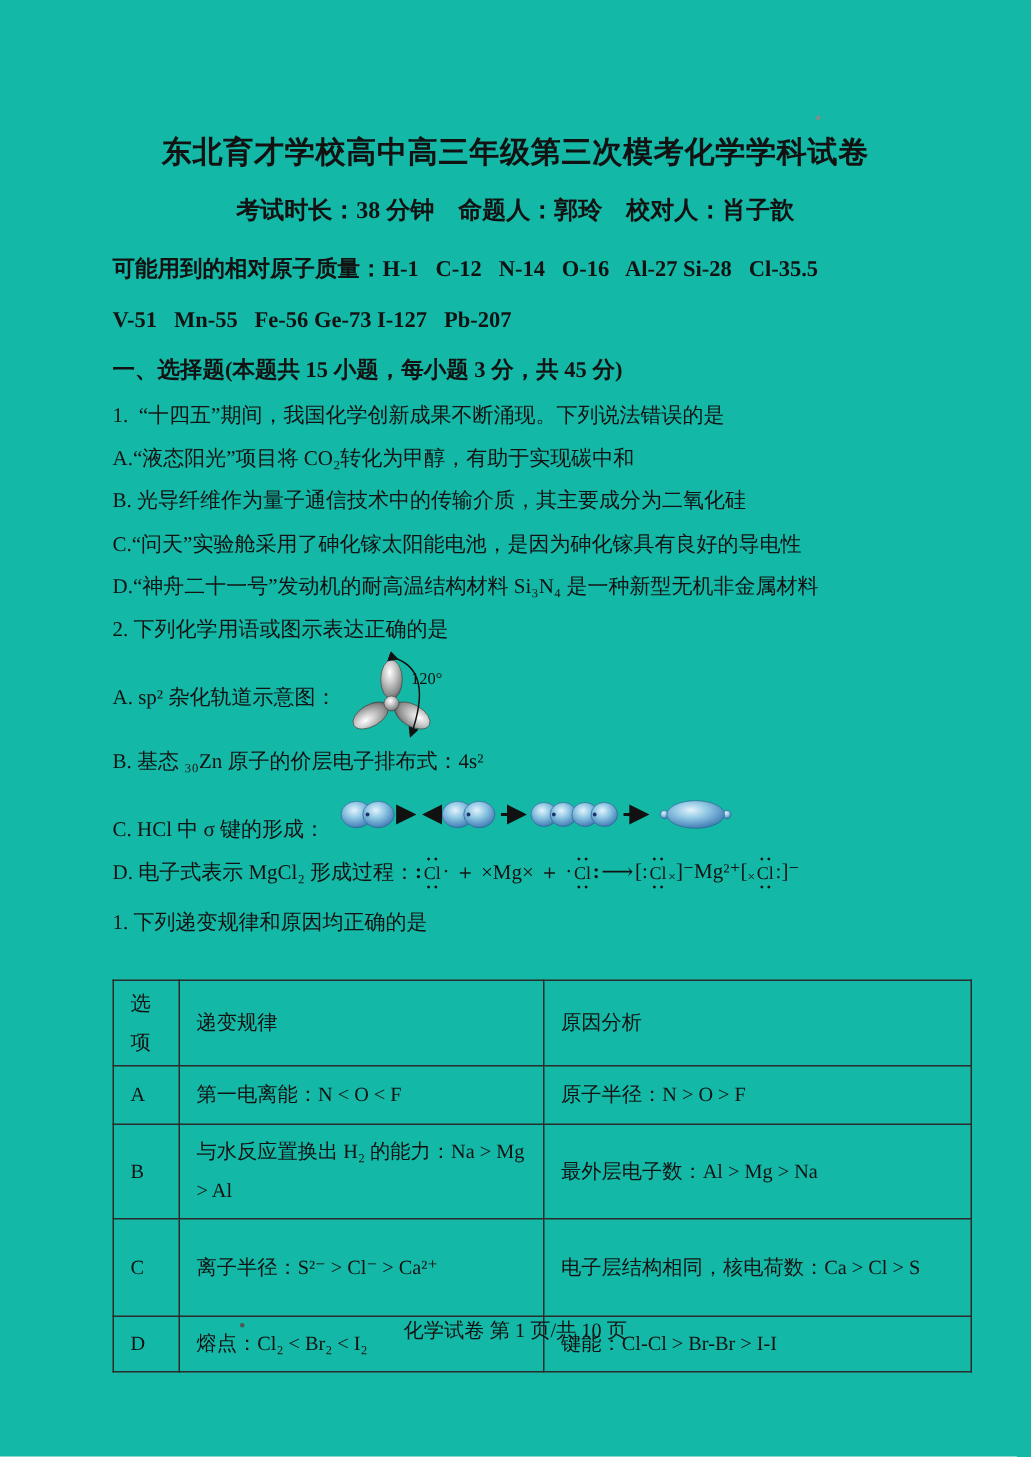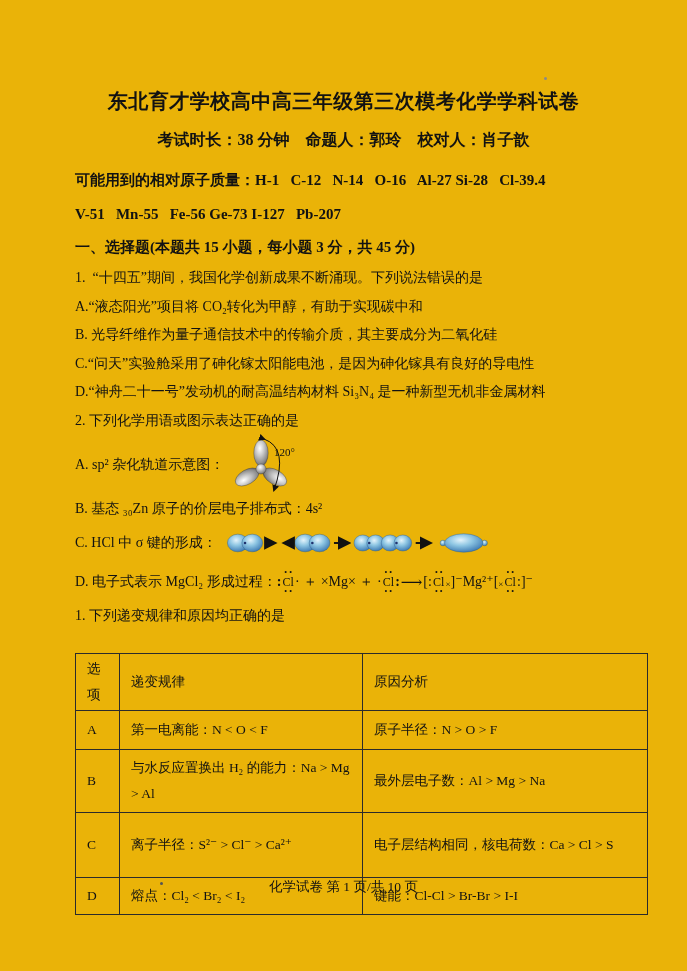--- a/index.html
+++ b/index.html
@@ -1,29 +1,29 @@
 <!DOCTYPE html>
 <html><head>
 <meta charset="utf-8">
 <style>
   html,body{margin:0;padding:0;background:#e8e8e8;}
   .page{
-    position:relative;width:687px;height:971px;margin:0 auto;background:#eab308;
+    position:relative;width:687px;height:971px;margin:0 auto;background:#14b8a6;
     font-family:"Liberation Serif","DejaVu Serif",serif;color:#121212;overflow:hidden;
   }
   .title{margin:0;padding-top:88px;font-size:20px;font-weight:bold;text-align:center;letter-spacing:.5px;}
   .meta{margin-top:15px;font-size:16px;font-weight:bold;text-align:center;white-space:pre-wrap;}
   .content{padding:0 62px 0 75px;}
   .masses{margin:0;font-size:15px;font-weight:bold;line-height:34px;white-space:pre-wrap;}
   .masses.first{margin-top:12px;}
   .section{margin:0;font-size:15px;font-weight:bold;line-height:33px;white-space:pre-wrap;}
   .line{margin:0;font-size:14px;line-height:28.5px;white-space:pre-wrap;}
   .row{display:flex;align-items:center;font-size:14px;}
   .rowA{height:60px;}
-  .rowC{height:38px;}
+  .rowC{height:38px;align-items:flex-end;}
   .rowD{height:40px;text-align:center;}
   .pre{white-space:pre-wrap;}
   .formula{display:inline-flex;align-items:center;white-space:pre;}
   .clstack{display:inline-flex;flex-direction:column;align-items:center;line-height:1;margin:0 1px;}
   .cldots{font-size:8px;letter-spacing:2px;line-height:5px;height:5px;text-indent:2px;}
   .clsym{font-size:12px;line-height:14px;}
   .fcolon{font-weight:bold;}
   .fx{font-size:9px;transform:translateY(2px);}
   .farrow{font-size:15px;padding:0 1px;}
   .qtable{border-collapse:collapse;table-layout:fixed;width:572px;margin-top:23px;}
@@ -41,21 +41,21 @@
 <body>
 
 <div class="page">
   <span class="speck s1"></span>
   <span class="speck s2"></span>
 
   <h1 class="title">东北育才学校高中高三年级第三次模考化学学科试卷</h1>
   <div class="meta">考试时长：38 分钟    命题人：郭玲    校对人：肖子歆</div>
 
   <div class="content">
-    <p class="masses first">可能用到的相对原子质量：H-1   C-12   N-14   O-16   Al-27 Si-28   Cl-39.4</p>
+    <p class="masses first">可能用到的相对原子质量：H-1   C-12   N-14   O-16   Al-27 Si-28   Cl-35.5</p>
     <p class="masses">V-51   Mn-55   Fe-56 Ge-73 I-127   Pb-207</p>
     <p class="section">一、选择题(本题共 15 小题，每小题 3 分，共 45 分)</p>
 
     <p class="line">1.  “十四五”期间，我国化学创新成果不断涌现。下列说法错误的是</p>
     <p class="line">A.“液态阳光”项目将 CO₂转化为甲醇，有助于实现碳中和</p>
     <p class="line">B. 光导纤维作为量子通信技术中的传输介质，其主要成分为二氧化硅</p>
     <p class="line">C.“问天”实验舱采用了砷化镓太阳能电池，是因为砷化镓具有良好的导电性</p>
     <p class="line">D.“神舟二十一号”发动机的耐高温结构材料 Si₃N₄ 是一种新型无机非金属材料</p>
 
     <p class="line">2. 下列化学用语或图示表达正确的是</p>

